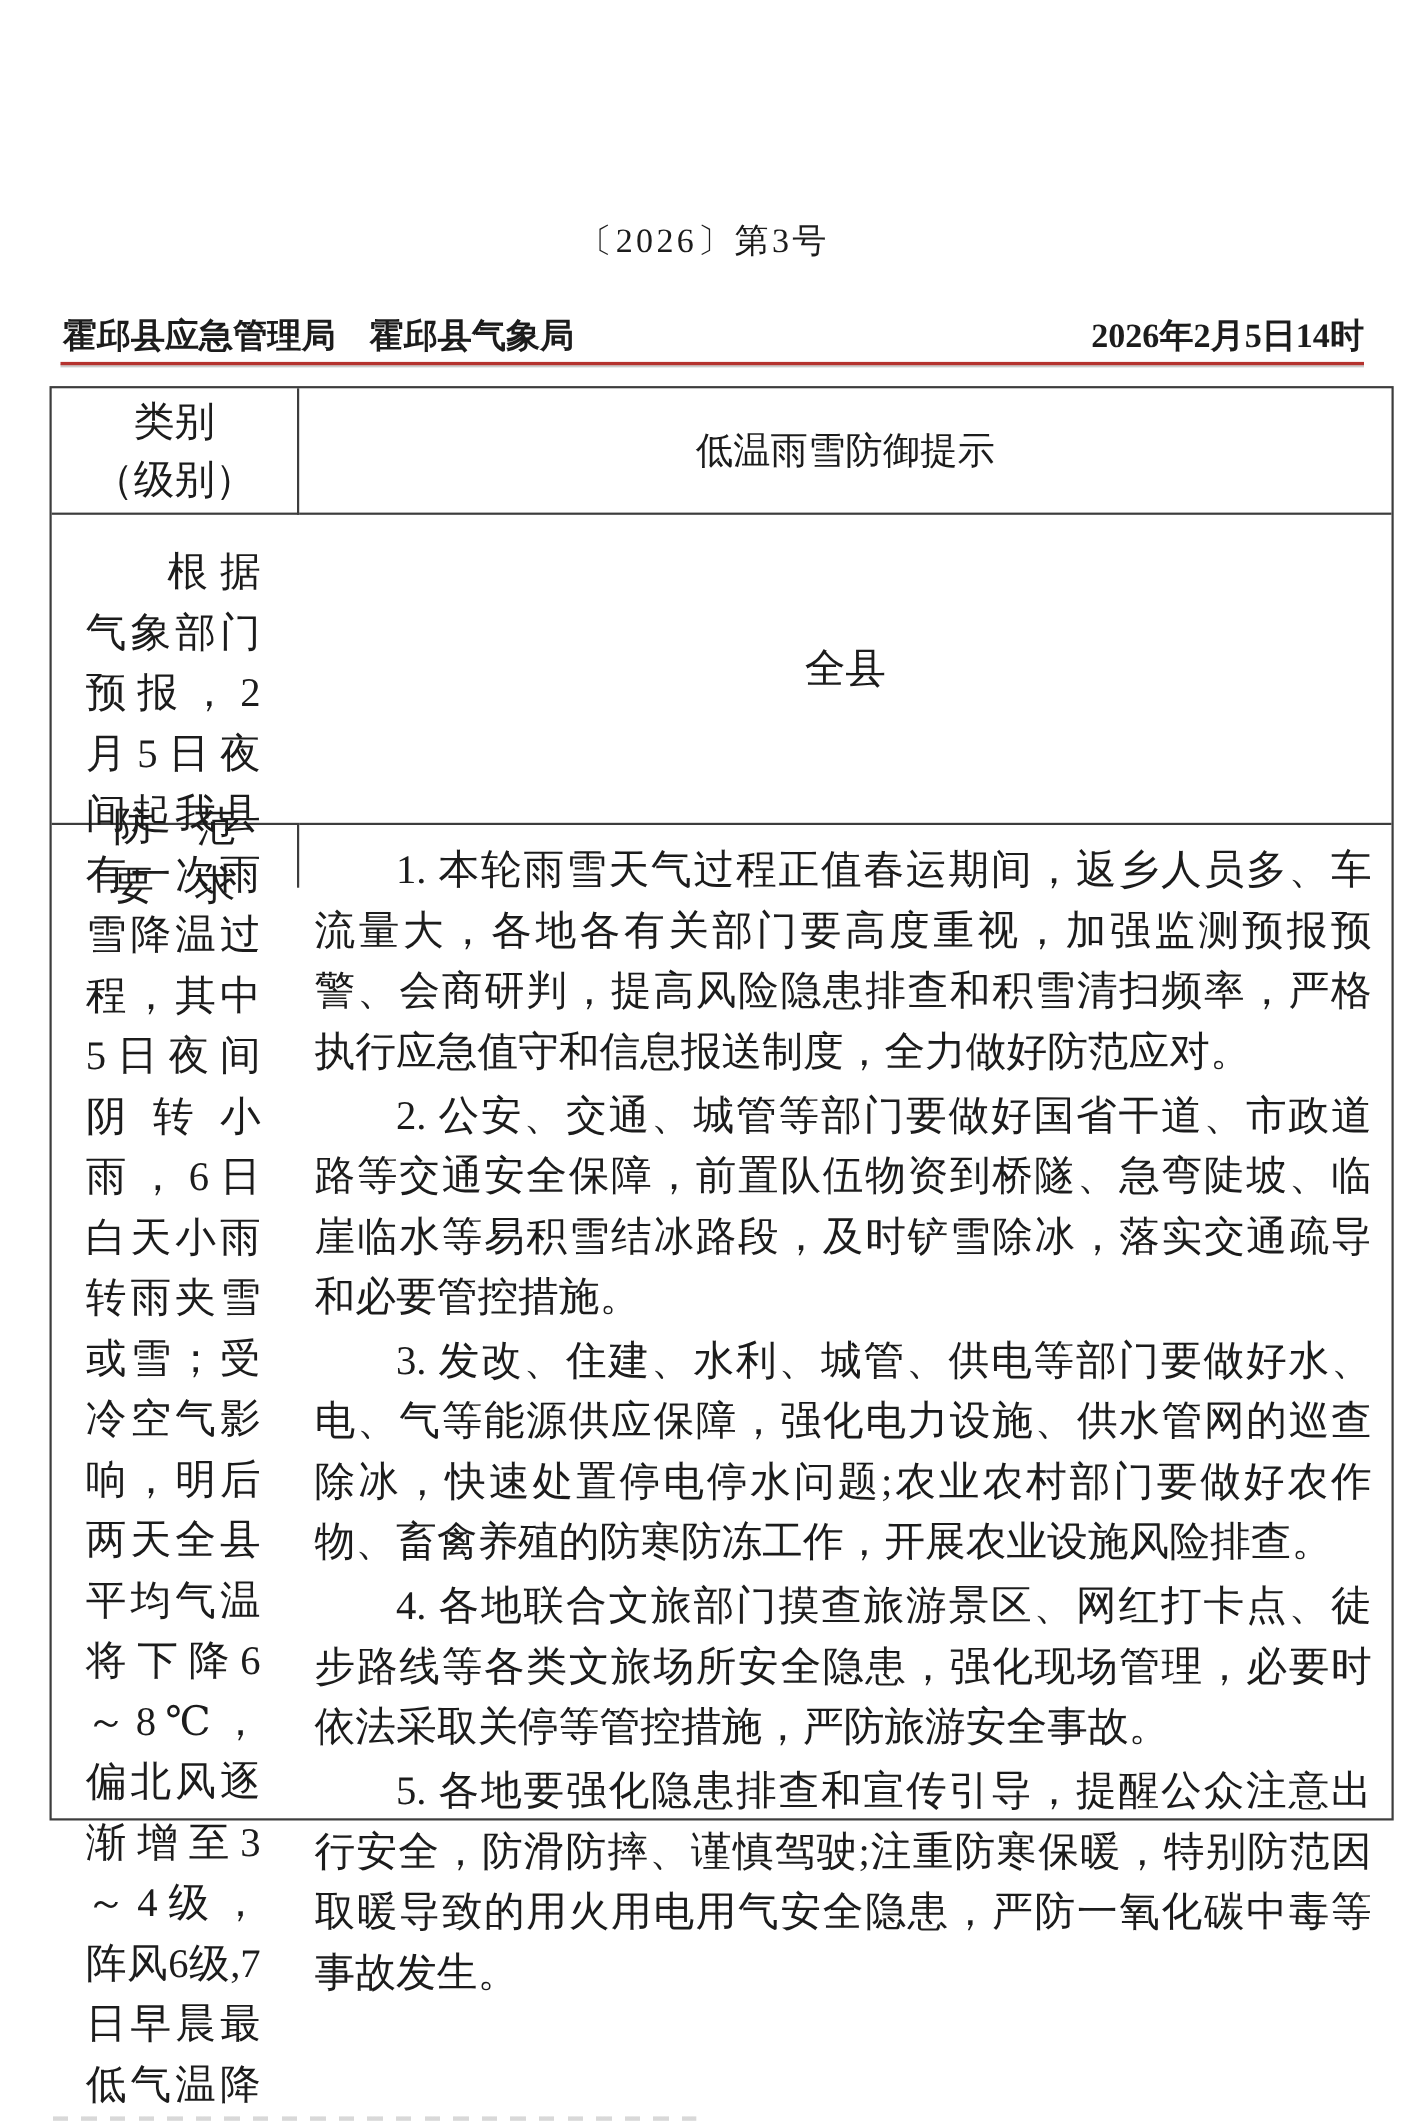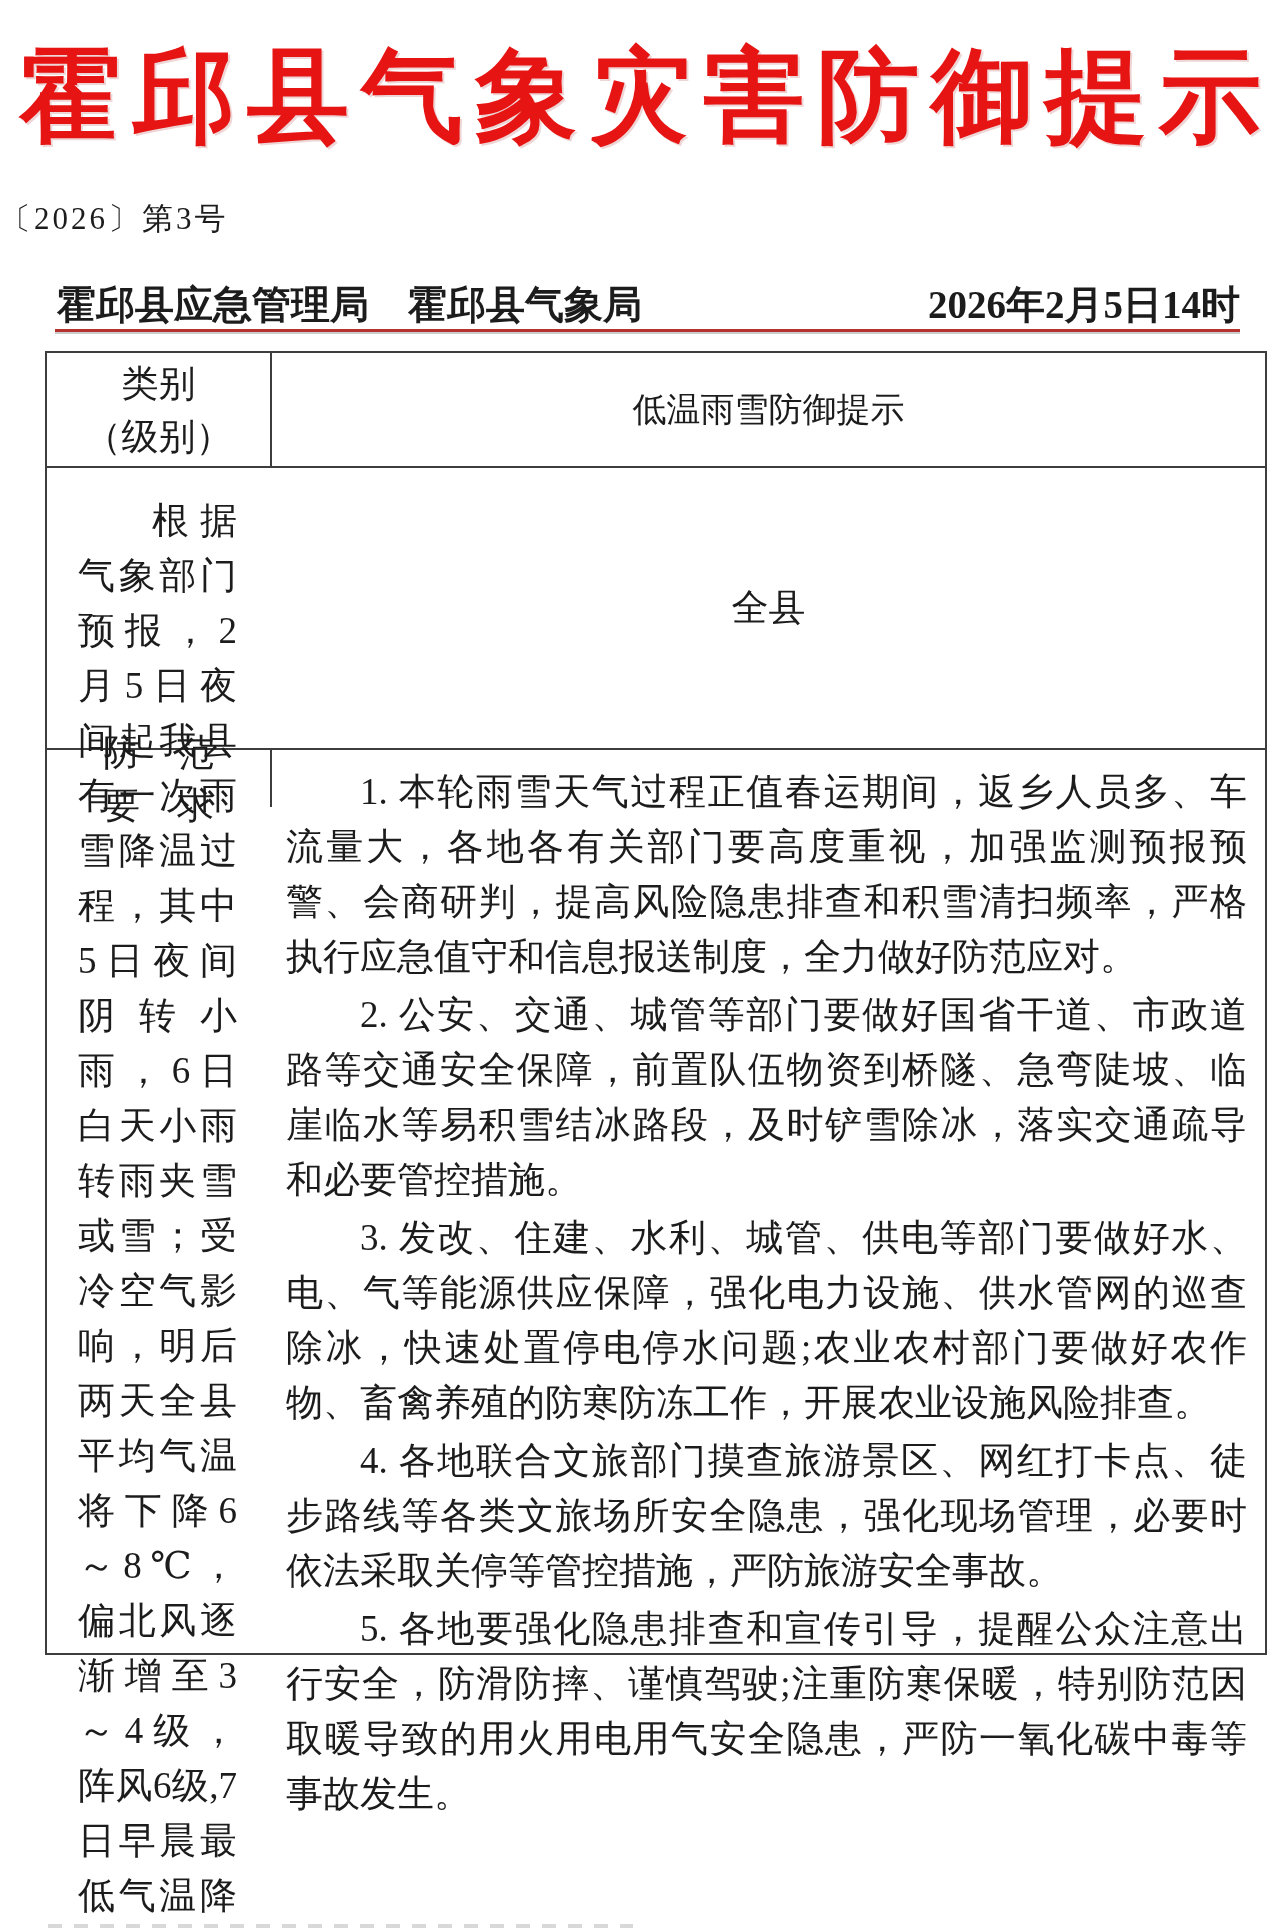--- a/index.html
+++ b/index.html
@@ -22,27 +22,27 @@
     position:absolute;top:22px;left:0;width:1280px;
     margin:0;text-align:center;
     font-size:102px;line-height:150px;font-weight:bold;
     letter-spacing:12px;text-indent:12px;
     color:var(--title-red);
     text-shadow:2px 2px 0 rgba(160,30,30,.18);
     white-space:nowrap;
   }
   .doc-number{
     position:absolute;top:196px;left:0;width:1280px;
-    text-align:left;
+    text-align:center;
     font-size:31px;line-height:46px;letter-spacing:3px;
   }
   .issuer-row{
     position:absolute;top:282px;left:57px;width:1183px;
     display:flex;justify-content:space-between;align-items:baseline;
-    font-size:39px;line-height:46px;font-weight:bold;
+    font-size:31px;line-height:46px;font-weight:bold;
     white-space:nowrap;
   }
   .red-rule{
     position:absolute;top:329px;left:55px;width:1185px;height:3px;
     background:var(--rule-red);
     box-shadow:0 2px 0 rgba(110,110,110,.35);
   }
   .notice-table{
     position:absolute;top:351px;left:45px;
     width:1222px;height:1304px;
@@ -84,21 +84,20 @@
     position:absolute;top:1924px;left:48px;width:585px;height:4px;
     background:repeating-linear-gradient(90deg,#b9b9b9 0 14px,transparent 14px 26px);
     opacity:.55;
   }
 </style>
 </head>
 <body>
 
 <div class="page">
 
-  <h1 class="title">霍邱县气象灾害防御提示</h1>
 
   <div class="doc-number">〔2026〕第3号</div>
 
   <div class="issuer-row">
     <span>霍邱县应急管理局　霍邱县气象局</span>
     <span>2026年2月5日14时</span>
   </div>
 
   <div class="red-rule"></div>
 

